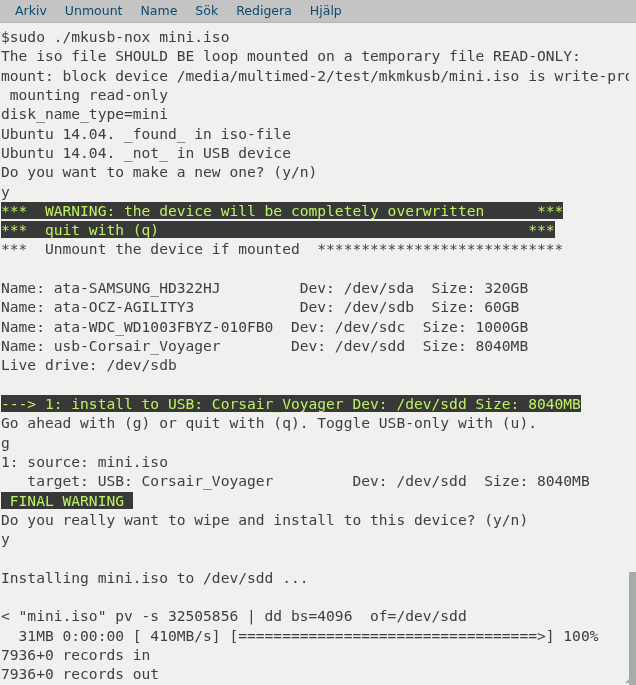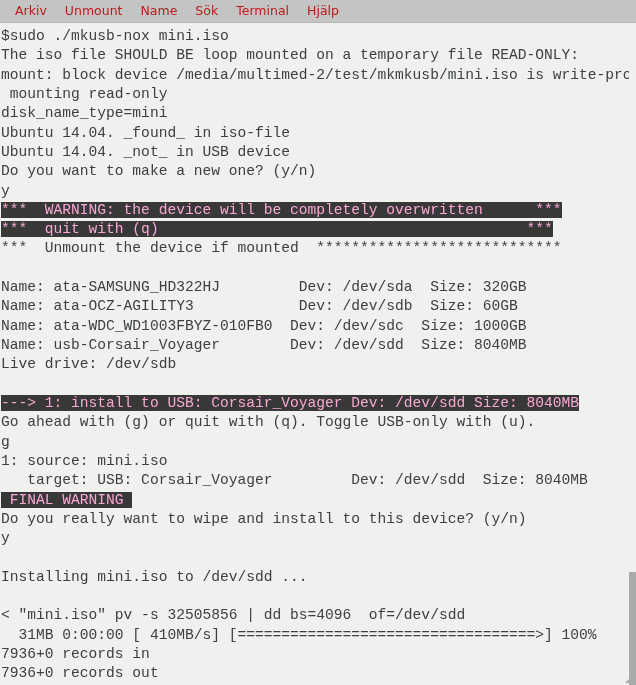--- a/index.html
+++ b/index.html
@@ -29,21 +29,21 @@
     border-bottom: 1px solid #b4b4b4;
     display: flex;
     align-items: center;
     padding-left: 6px;
     box-sizing: border-box;
     flex: 0 0 auto;
   }
   .menu-item {
     font-family: "DejaVu Sans", sans-serif;
     font-size: 12.5px;
-    color: #b91c1c;
+    color: #0c4a6e;
     padding: 2px 9px 3px 9px;
     line-height: 14px;
     white-space: nowrap;
     cursor: default;
   }
 
   
   .terminal {
     position: relative;
     flex: 1 1 auto;
@@ -59,25 +59,24 @@
     font-size: 14.6px;
     line-height: 19.32px;
     color: #3c4044;
     white-space: pre;
     letter-spacing: 0px;
     padding-left: 1px;
   }
   .line {
     height: 19.32px;
     white-space: pre;
-    font-family: Liberation Mono, monospace;
   }
   .line .hl {
     background: #383838;
-    color: #f9a8d4;
+    color: #bef264;
     text-align: right;
   }
   .line.blank { color: transparent; }
 
   
   .scrollbar-track {
     position: absolute;
     top: 0;
     right: 0;
     width: 7px;
@@ -102,21 +101,21 @@
 </head>
 <body>
 
 <div id="app">
 
   <div class="menubar">
     <div class="menu-item">Arkiv</div>
     <div class="menu-item">Unmount</div>
     <div class="menu-item">Name</div>
     <div class="menu-item">Sök</div>
-    <div class="menu-item">Terminal</div>
+    <div class="menu-item">Redigera</div>
     <div class="menu-item">Hjälp</div>
   </div>
 
   <div class="terminal">
     <div class="screen" id="screen"><div class="line">$sudo ./mkusb-nox mini.iso</div><div class="line">The iso file SHOULD BE loop mounted on a temporary file READ-ONLY:</div><div class="line">mount: block device /media/multimed-2/test/mkmkusb/mini.iso is write-protected,</div><div class="line"> mounting read-only</div><div class="line">disk_name_type=mini</div><div class="line">Ubuntu 14.04. _found_ in iso-file</div><div class="line">Ubuntu 14.04. _not_ in USB device</div><div class="line">Do you want to make a new one? (y/n)</div><div class="line">y</div><div class="line"><span class="hl">***  WARNING: the device will be completely overwritten      ***</span></div><div class="line"><span class="hl">***  quit with (q)                                          ***</span></div><div class="line">***  Unmount the device if mounted  ****************************</div><div class="line blank"> </div><div class="line">Name: ata-SAMSUNG_HD322HJ         Dev: /dev/sda  Size: 320GB</div><div class="line">Name: ata-OCZ-AGILITY3            Dev: /dev/sdb  Size: 60GB</div><div class="line">Name: ata-WDC_WD1003FBYZ-010FB0  Dev: /dev/sdc  Size: 1000GB</div><div class="line">Name: usb-Corsair_Voyager        Dev: /dev/sdd  Size: 8040MB</div><div class="line">Live drive: /dev/sdb</div><div class="line blank"> </div><div class="line"><span class="hl">---&gt; 1: install to USB: Corsair_Voyager Dev: /dev/sdd Size: 8040MB</span></div><div class="line">Go ahead with (g) or quit with (q). Toggle USB-only with (u).</div><div class="line">g</div><div class="line">1: source: mini.iso</div><div class="line">   target: USB: Corsair_Voyager         Dev: /dev/sdd  Size: 8040MB</div><div class="line"><span class="hl"> FINAL WARNING </span></div><div class="line">Do you really want to wipe and install to this device? (y/n)</div><div class="line">y</div><div class="line blank"> </div><div class="line">Installing mini.iso to /dev/sdd ...</div><div class="line blank"> </div><div class="line">&lt; "mini.iso" pv -s 32505856 | dd bs=4096  of=/dev/sdd</div><div class="line">  31MB 0:00:00 [ 410MB/s] [==================================&gt;] 100%</div><div class="line">7936+0 records in</div><div class="line">7936+0 records out</div><div class="line">32505856 bytes (33 MB) copied, 0.0745984 s, 436 MB/s</div></div>
 
     <div class="scrollbar-track">
       <div class="scrollbar-thumb" id="sb-thumb" style="top: 83%; height: 17%;"></div>
     </div>
 

